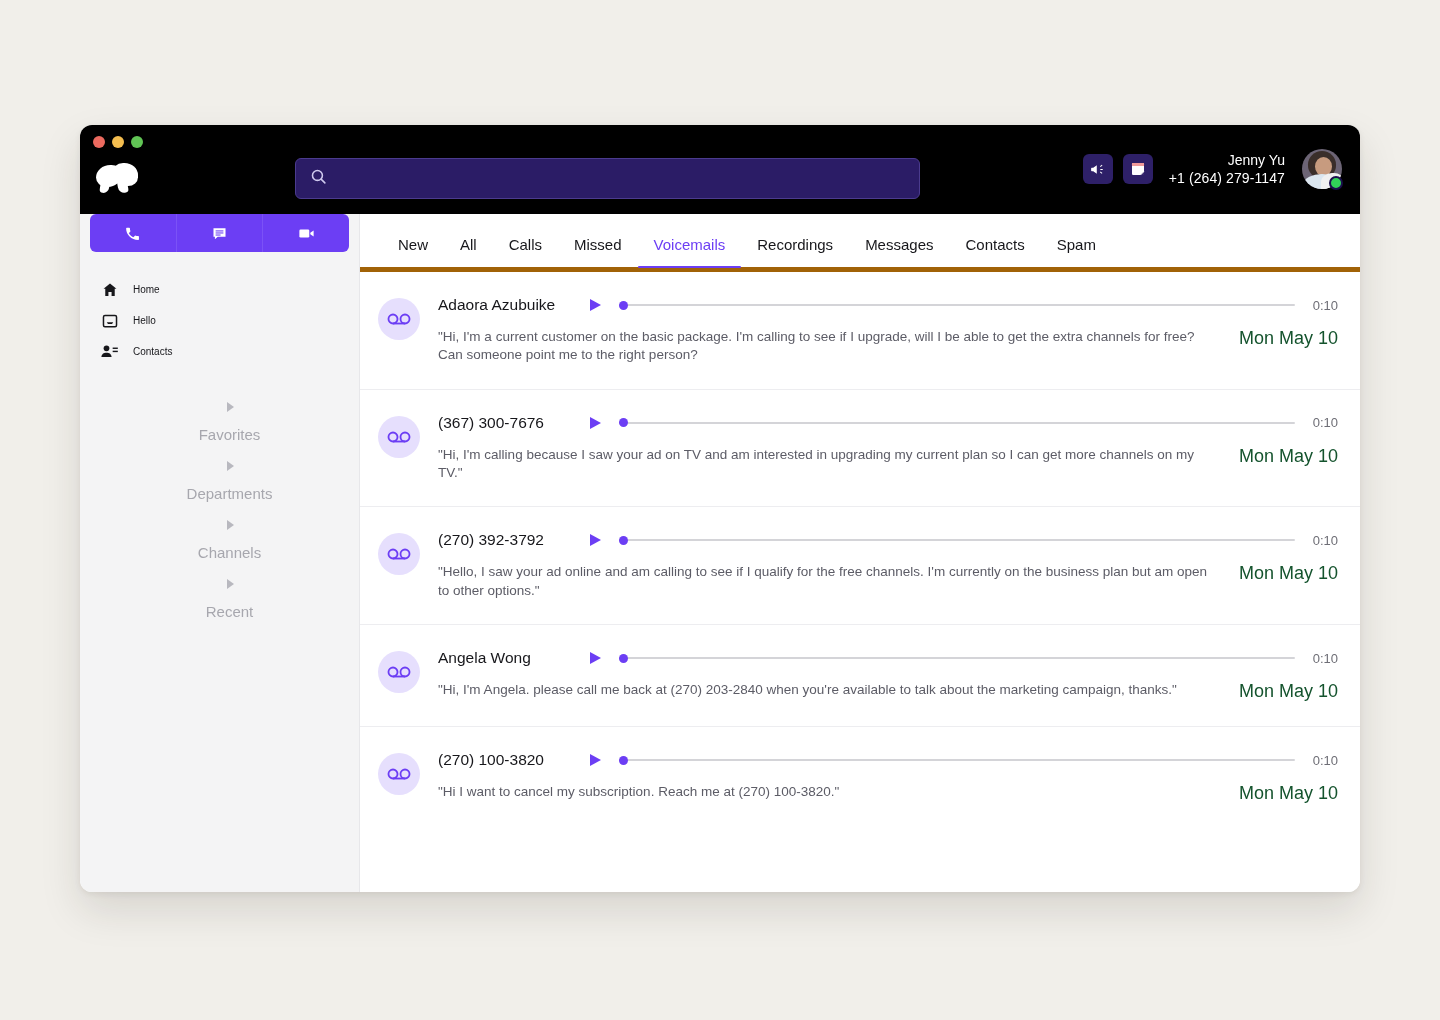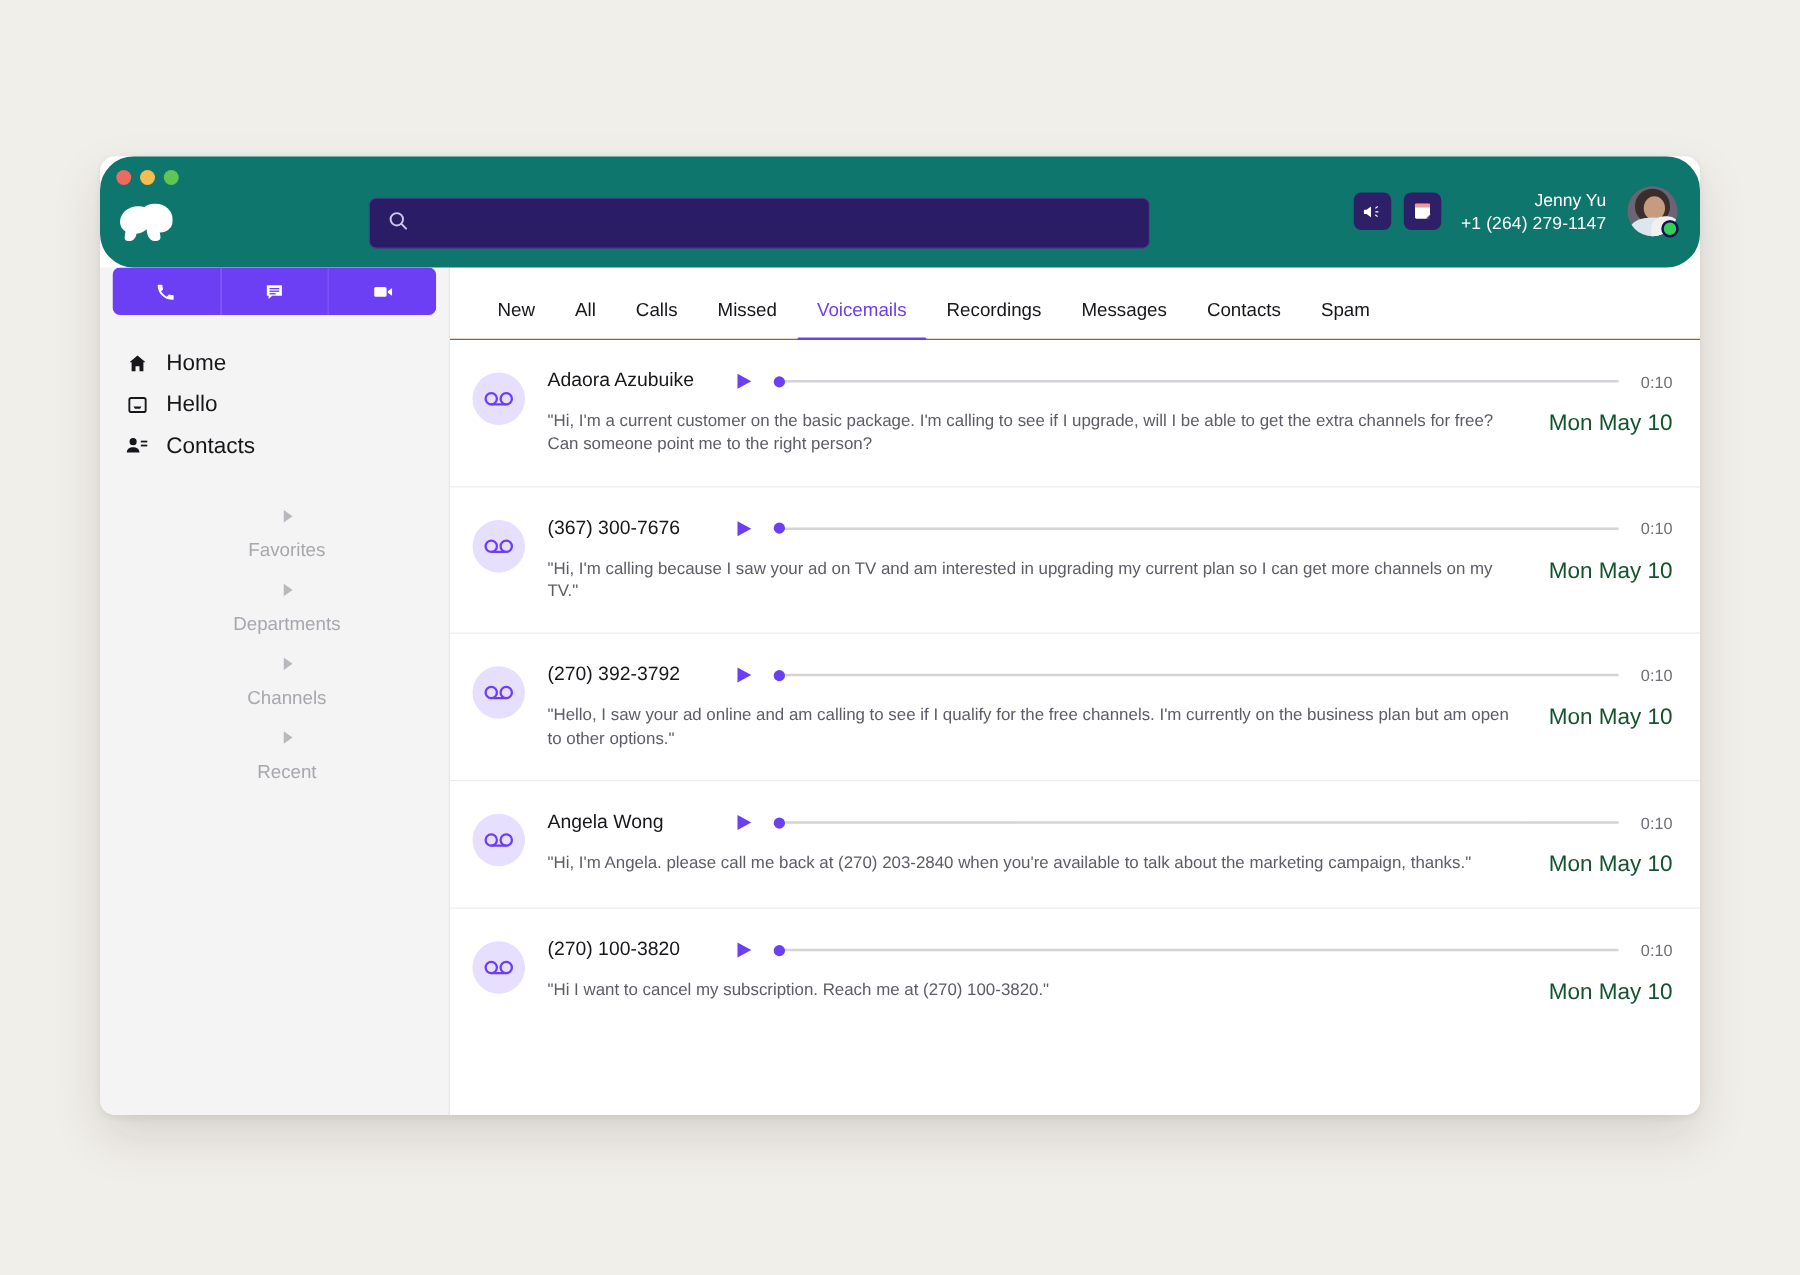--- a/index.html
+++ b/index.html
@@ -23,24 +23,23 @@
     overflow: hidden;
     background: #ffffff;
     box-shadow: 0 18px 40px rgba(40, 30, 20, 0.13), 0 2px 6px rgba(40,30,20,0.07);
     display: flex;
     flex-direction: column;
   }
 
   
   .topbar {
     height: 89px;
-    background: #0f766e;
+    background: #000000;
     position: relative;
     flex: 0 0 89px;
-    border-radius: 27px;
   }
   .traffic {
     position: absolute;
     left: 13px;
     top: 11px;
     display: flex;
     gap: 7px;
   }
   .dot { width: 12px; height: 12px; border-radius: 50%; }
   .dot.red { background: #ec6a5f; }
@@ -208,21 +207,21 @@
   .action-btn:last-child { border-right: none; }
 
   .nav-list { margin-top: 22px; }
   .nav-item {
     display: flex;
     align-items: center;
     gap: 14px;
     padding: 6px 0 6px 20px;
     cursor: pointer;
   }
-  .nav-item .label { font-size: 18px; color: #17171b; text-align: right; }
+  .nav-item .label { font-size: 10px; color: #17171b; text-align: right; }
   .nav-icon { width: 19px; height: 19px; display:flex; align-items:center; justify-content:center; }
 
   .section-list { margin-top: 26px; }
   .section-item {
     display: flex;
     align-items: center;
     gap: 14px;
     padding: 9px 0 9px 20px;
     cursor: pointer;
     flex-direction: column;
@@ -238,21 +237,21 @@
 
   
   .main { flex: 1; background: #ffffff; display: flex; flex-direction: column; min-width: 0; }
 
   .tabs {
     display: flex;
     align-items: flex-end;
     gap: 0;
     height: 58px;
     padding: 0 22px;
-    border-bottom: 1px solid #a16207;
+    border-bottom: 5px solid #a16207;
     flex: 0 0 58px;
   }
   .tab {
     font-size: 15px;
     color: #17171b;
     padding: 0 16px 14px 16px;
     cursor: pointer;
     position: relative;
     background: none;
     border: none;

